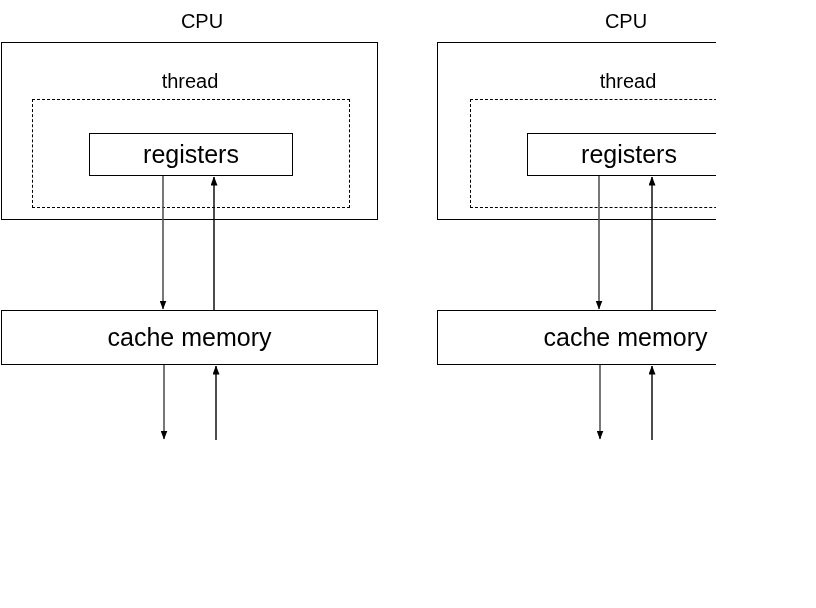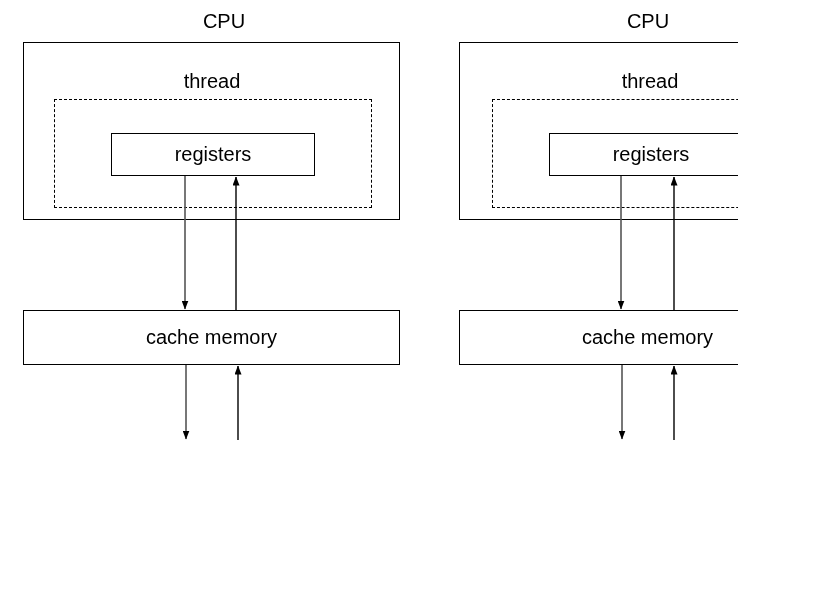--- a/index.html
+++ b/index.html
@@ -8,21 +8,20 @@
     background: #ffffff;
   }
   #canvas {
     position: relative;
     width: 716px;
     height: 608px;
     background: #ffffff;
     font-family: "Liberation Sans", sans-serif;
     color: #000000;
     overflow: hidden;
-    margin-left: 22px;
   }
   .label {
     position: absolute;
     font-size: 20px;
     line-height: 1;
     white-space: nowrap;
     color: #000000;
   }
   .label-center {
     text-align: center;
@@ -40,21 +39,21 @@
     background: transparent;
   }
   .boxlabel {
     position: absolute;
     box-sizing: border-box;
     border: 1px solid #000000;
     background: #ffffff;
     display: flex;
     align-items: center;
     justify-content: center;
-    font-size: 20px;
+    font-size: 25px;
     color: #000000;
   }
   .arrow-svg {
     position: absolute;
     left: 0;
     top: 0;
     width: 816px;
     height: 608px;
     pointer-events: none;
   }

